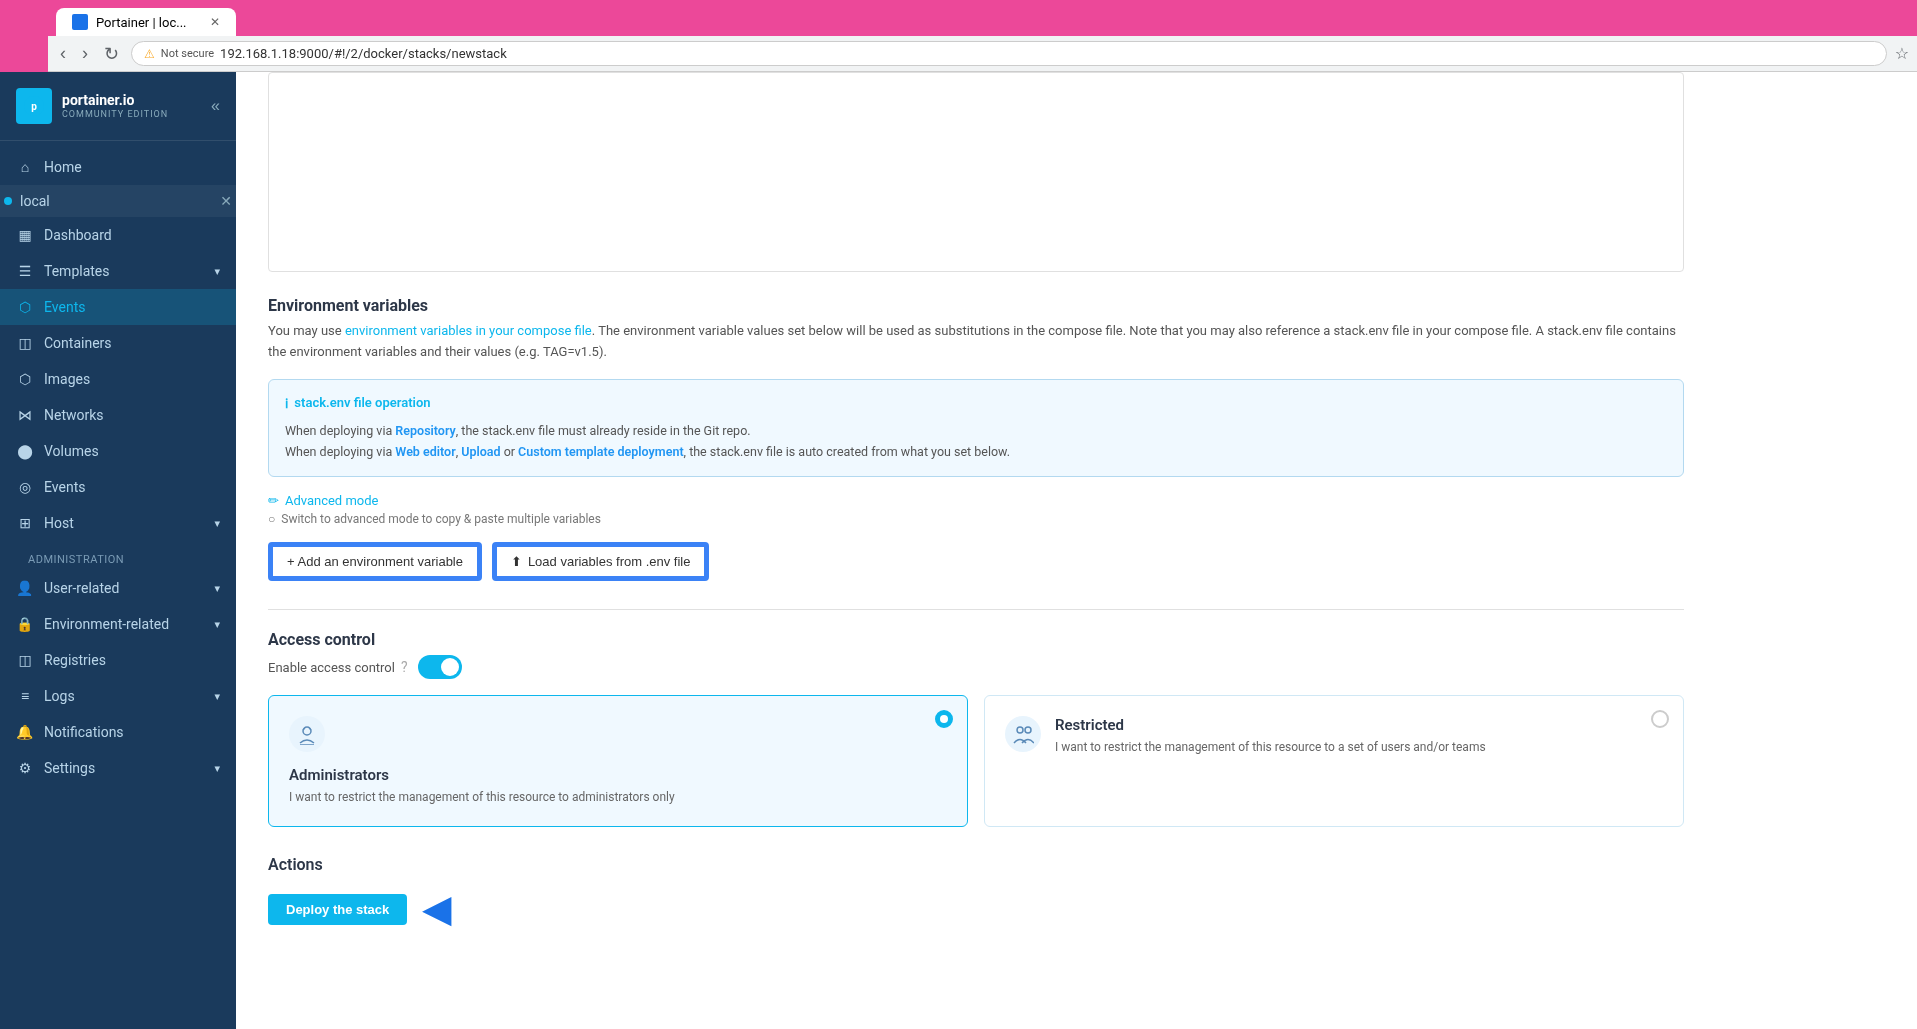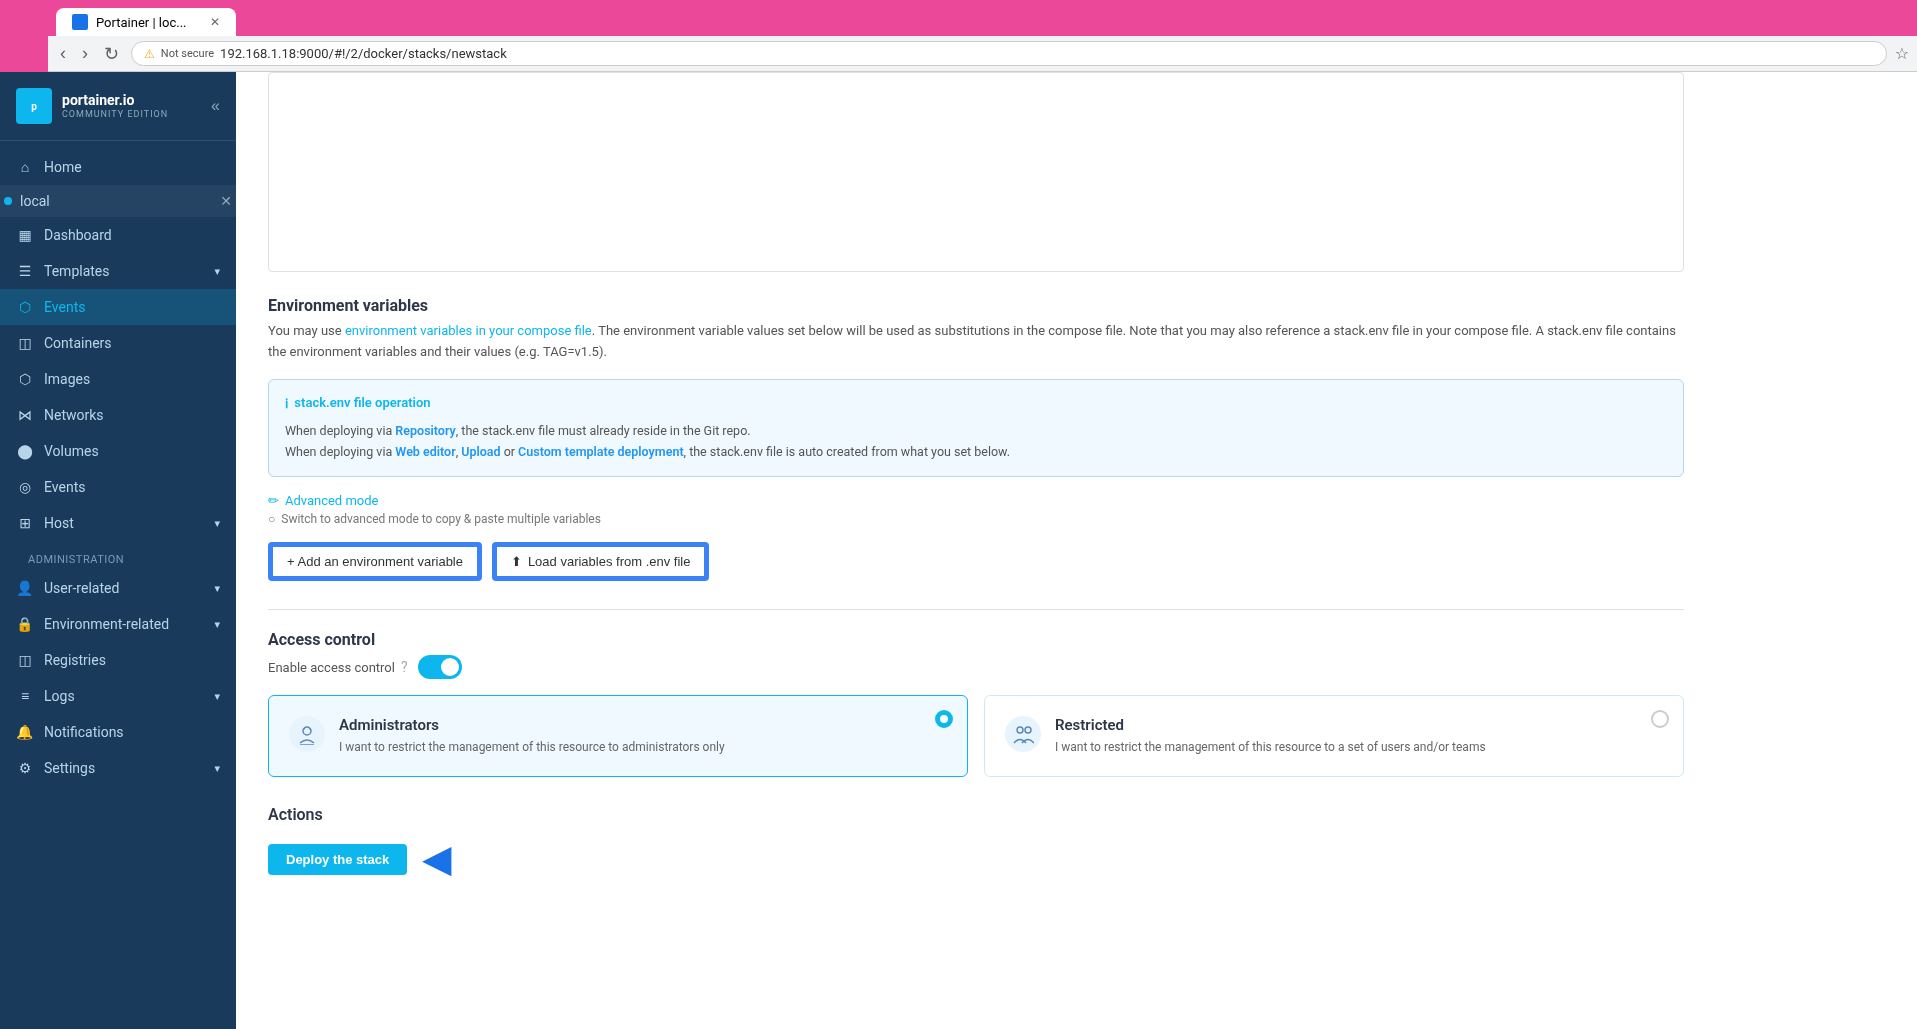--- a/index.html
+++ b/index.html
@@ -75,21 +75,21 @@
     .toggle { position: relative; display: inline-block; width: 44px; height: 24px; }
     .toggle input { opacity: 0; width: 0; height: 0; }
     .toggle-slider { position: absolute; cursor: pointer; top: 0; left: 0; right: 0; bottom: 0; background: #0db7ed; border-radius: 24px; transition: 0.3s; }
     .toggle-slider::before { position: absolute; content: ""; height: 18px; width: 18px; left: 3px; bottom: 3px; background: white; border-radius: 50%; transition: 0.3s; transform: translateX(20px); }
     .enable-label { font-size: 13px; color: #555; display: flex; align-items: center; gap: 6px; }
     .help-icon { color: #aaa; font-size: 14px; cursor: pointer; }
 
     
     .access-cards { display: grid; grid-template-columns: 1fr 1fr; gap: 16px; margin-bottom: 28px; }
     .access-card { border: 1px solid #d0e8f5; border-radius: 6px; padding: 20px; display: flex; align-items: flex-start; gap: 14px; cursor: pointer; background: #fff; position: relative; }
-    .access-card.selected { border-color: #0db7ed; background: #f0f9ff; }
+    .access-card.selected { border-color: #0db7ed; background: #f0f9ff; flex-direction: column; }
     .access-card-icon { width: 36px; height: 36px; border-radius: 50%; background: #e8f4fd; display: flex; align-items: center; justify-content: center; color: #5a8ab8; font-size: 18px; flex-shrink: 0; }
     .access-card-content { flex: 1; }
     .access-card-title { font-size: 15px; font-weight: 600; color: #2d3748; margin-bottom: 4px; }
     .access-card-desc { font-size: 12px; color: #666; line-height: 1.5; }
     .access-card-radio { position: absolute; top: 14px; right: 14px; width: 18px; height: 18px; border-radius: 50%; border: 2px solid #ccc; display: flex; align-items: center; justify-content: center; }
     .access-card-radio.checked { border-color: #0db7ed; background: #0db7ed; }
     .access-card-radio.checked::after { content: ''; width: 8px; height: 8px; background: #fff; border-radius: 50%; }
 
     
     .actions-section { padding-bottom: 20px; }

